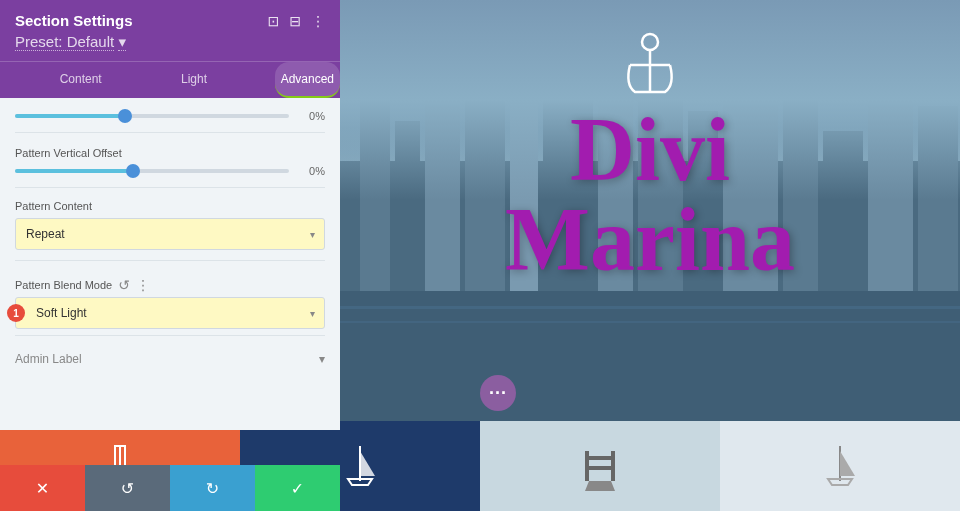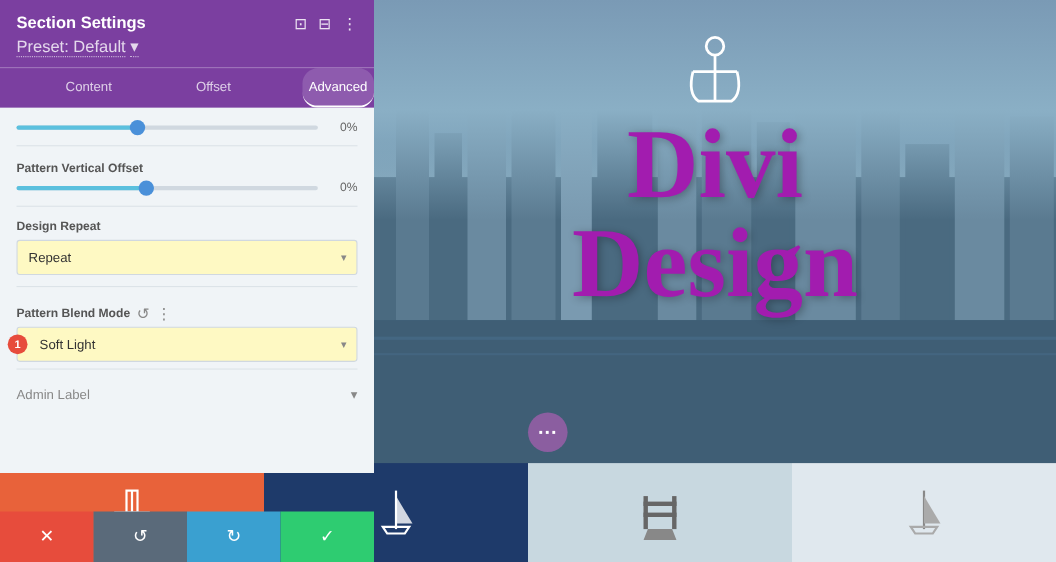--- a/index.html
+++ b/index.html
@@ -138,21 +138,21 @@
       font-size: 12px;
       color: rgba(255,255,255,0.75);
       cursor: pointer;
       font-weight: 500;
       margin-left: 48px;
     }
 
     .tab.active {
       background: rgba(255,255,255,0.15);
       color: white;
-      border-bottom: 2px solid #ffffff;
+      border-bottom: 2px solid #84cc16;
       border-radius: 14px;
     }
 
     
     .panel-body {
       flex: 1;
       padding: 0 15px;
       overflow-y: auto;
       background: #f0f4f7;
     }
@@ -197,21 +197,21 @@
       font-size: 11px;
       color: #666;
       min-width: 28px;
       text-align: right;
     }
 
     .field-label {
       font-size: 11px;
       color: #555;
       margin-bottom: 6px;
-      font-weight: 700;
+      font-weight: 400;
     }
 
     .divider {
       height: 1px;
       background: #dce3e8;
       margin: 2px 0;
     }
 
     
     .select-wrapper {
@@ -387,21 +387,21 @@
 <div class="hero-text">
 
   <svg width="60" height="70" viewBox="0 0 60 70" xmlns="http://www.w3.org/2000/svg" style="display:block;margin:0 auto 5px;">
     <circle cx="30" cy="12" r="8" fill="none" stroke="white" stroke-width="2.5"></circle>
     <line x1="30" y1="20" x2="30" y2="62" stroke="white" stroke-width="2.5"></line>
     <line x1="10" y1="35" x2="50" y2="35" stroke="white" stroke-width="2.5"></line>
     <path d="M10,35 Q5,55 15,62 L30,62 M50,35 Q55,55 45,62 L30,62" fill="none" stroke="white" stroke-width="2.5"></path>
   </svg>
   <div class="hero-title">
     <span>Divi</span><br>
-    <span>Design</span>
+    <span>Marina</span>
   </div>
 </div>
 
 <div class="purple-dot">···</div>
 
 <div class="bottom-blocks">
   <div class="bottom-block block-orange">
 
     <svg width="40" height="50" viewBox="0 0 40 50" xmlns="http://www.w3.org/2000/svg">
       <rect x="15" y="5" width="10" height="20" fill="none" stroke="white" stroke-width="2"></rect>
@@ -448,21 +448,21 @@
         <span class="panel-icon">⋮</span>
       </div>
     </div>
     <div class="panel-preset">
       <span>Preset: Default</span> <span>▾</span>
     </div>
   </div>
 
   <div class="panel-tabs">
     <div class="tab">Content</div>
-    <div class="tab">Offset</div>
+    <div class="tab">Light</div>
     <div class="tab active">Advanced</div>
   </div>
 
   <div class="panel-body">
 
     <div class="slider-row">
       <div class="slider-container">
         <div class="slider-track">
           <div class="slider-fill" style="width:40%;"></div>
           <div class="slider-thumb" style="left:calc(40% - 7px);"></div>
@@ -480,21 +480,21 @@
           <div class="slider-fill" style="width:43%;"></div>
           <div class="slider-thumb" style="left:calc(43% - 7px);"></div>
         </div>
         <span class="slider-value">0%</span>
       </div>
     </div>
 
     <div class="divider"></div>
 
     <div style="padding: 10px 0 8px;">
-      <div class="field-label">Design Repeat</div>
+      <div class="field-label">Pattern Content</div>
       <div class="select-wrapper">
         <select class="select-field">
           <option>Repeat</option>
           <option>Repeat-X</option>
           <option>Repeat-Y</option>
           <option>No Repeat</option>
         </select>
         <span class="select-arrow">▾</span>
       </div>
     </div>

